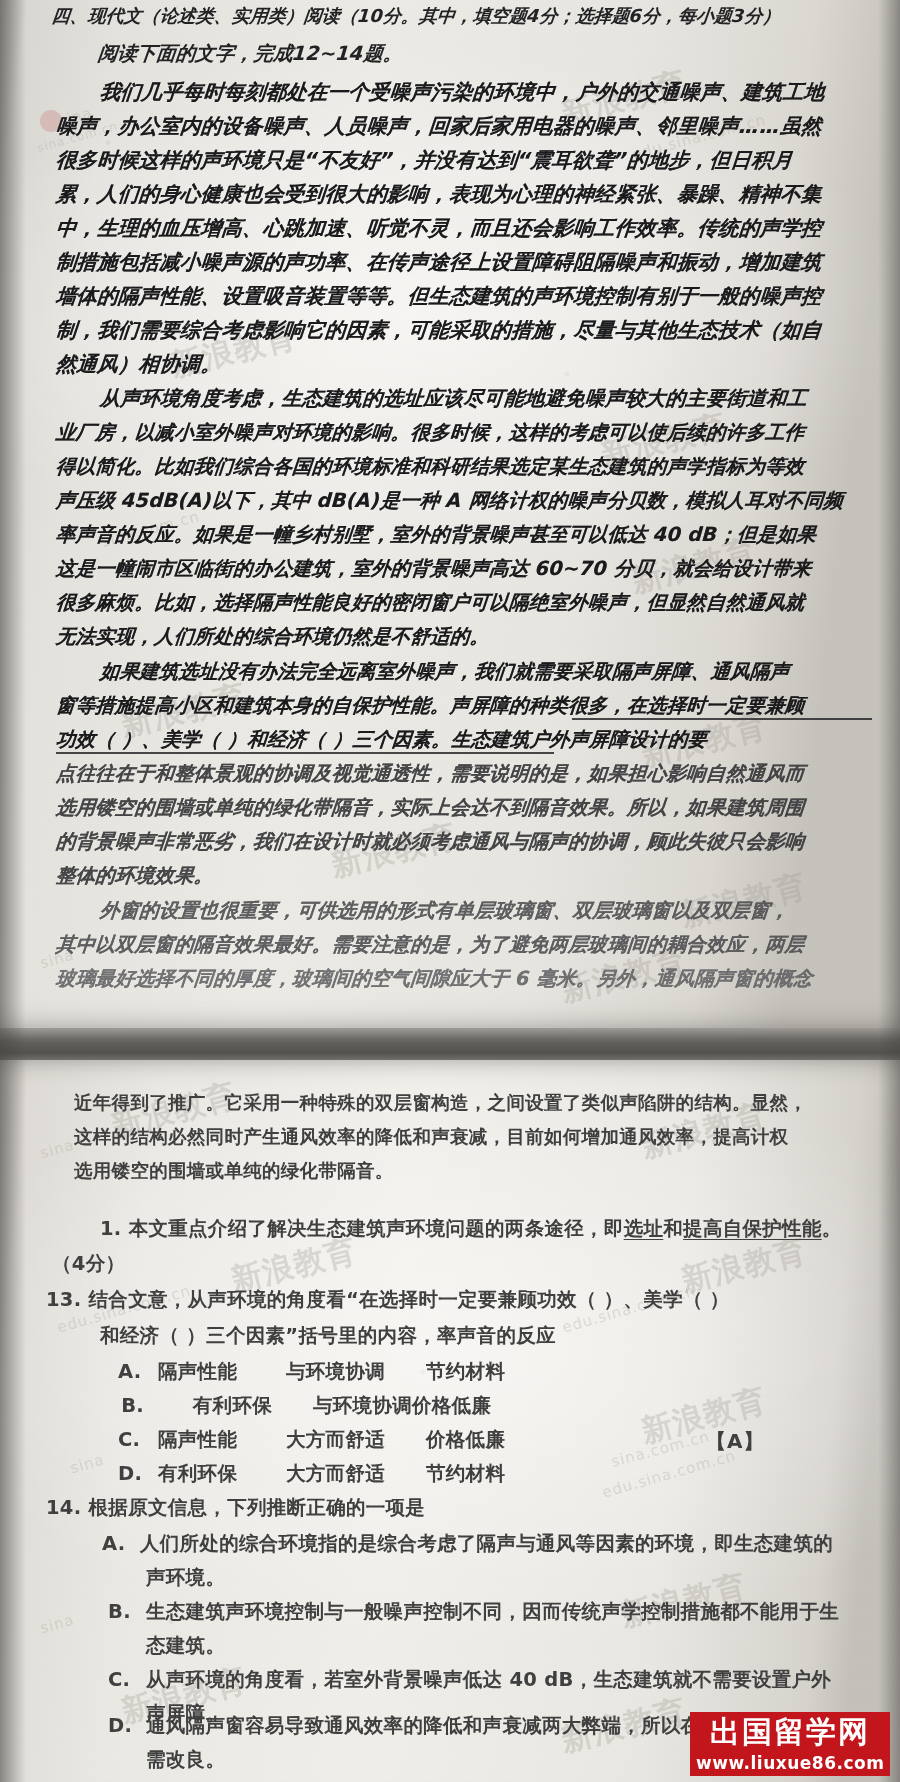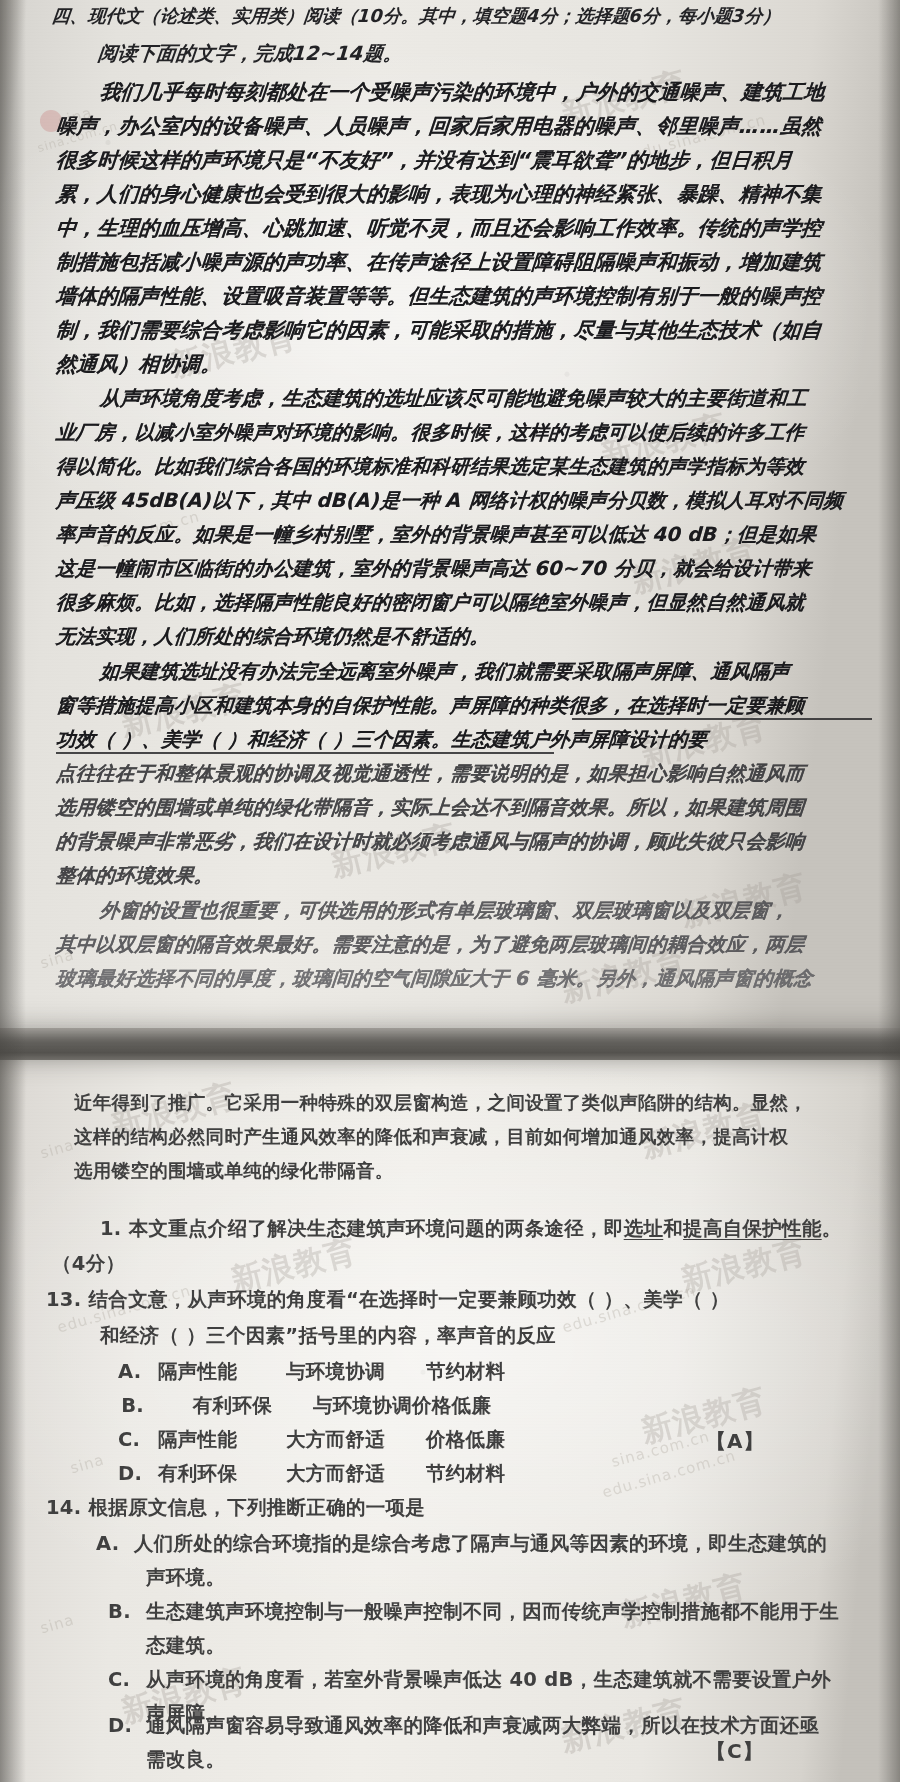--- a/index.html
+++ b/index.html
@@ -293,21 +293,21 @@
       </div>
 
       <div class="ln print answer-tag" style="left:706px; top:1428px;">【A】</div>
     </div>
 
     <div>
       <div class="ln print" style="left:46px; top:1494px;">
         <span>14.</span><span> </span><span>根据原文信息，下列推断正确的一项是</span>
       </div>
 
-      <div class="ln print" style="left:96px; top:1530px;">
+      <div class="ln print" style="left:102px; top:1530px;">
         <span style="display:inline-block;width:38px;">A.</span><span>人们所处的综合环境指的是综合考虑了隔声与通风等因素的环境，即生态建筑的</span>
       </div>
       <div class="ln print" style="left:146px; top:1564px;">声环境。</div>
 
       <div class="ln print" style="left:108px; top:1598px;">
         <span style="display:inline-block;width:38px;">B.</span><span>生态建筑声环境控制与一般噪声控制不同，因而传统声学控制措施都不能用于生</span>
       </div>
       <div class="ln print" style="left:146px; top:1632px;">态建筑。</div>
 
       <div class="ln print" style="left:108px; top:1666px;">
@@ -322,14 +322,18 @@
 
       <div class="ln print answer-tag" style="left:706px; top:1738px;">【C】</div>
     </div>
 
   </div>
 
   <div class="grain"></div>
   <div class="edge-left"></div>
   <div class="edge-right"></div>
 
+  <div class="logo">
+    <div class="logo-cn">出国留学网</div>
+    <div class="logo-url">www.liuxue86.com</div>
+  </div>
 
 </div>
 
 </body></html>

